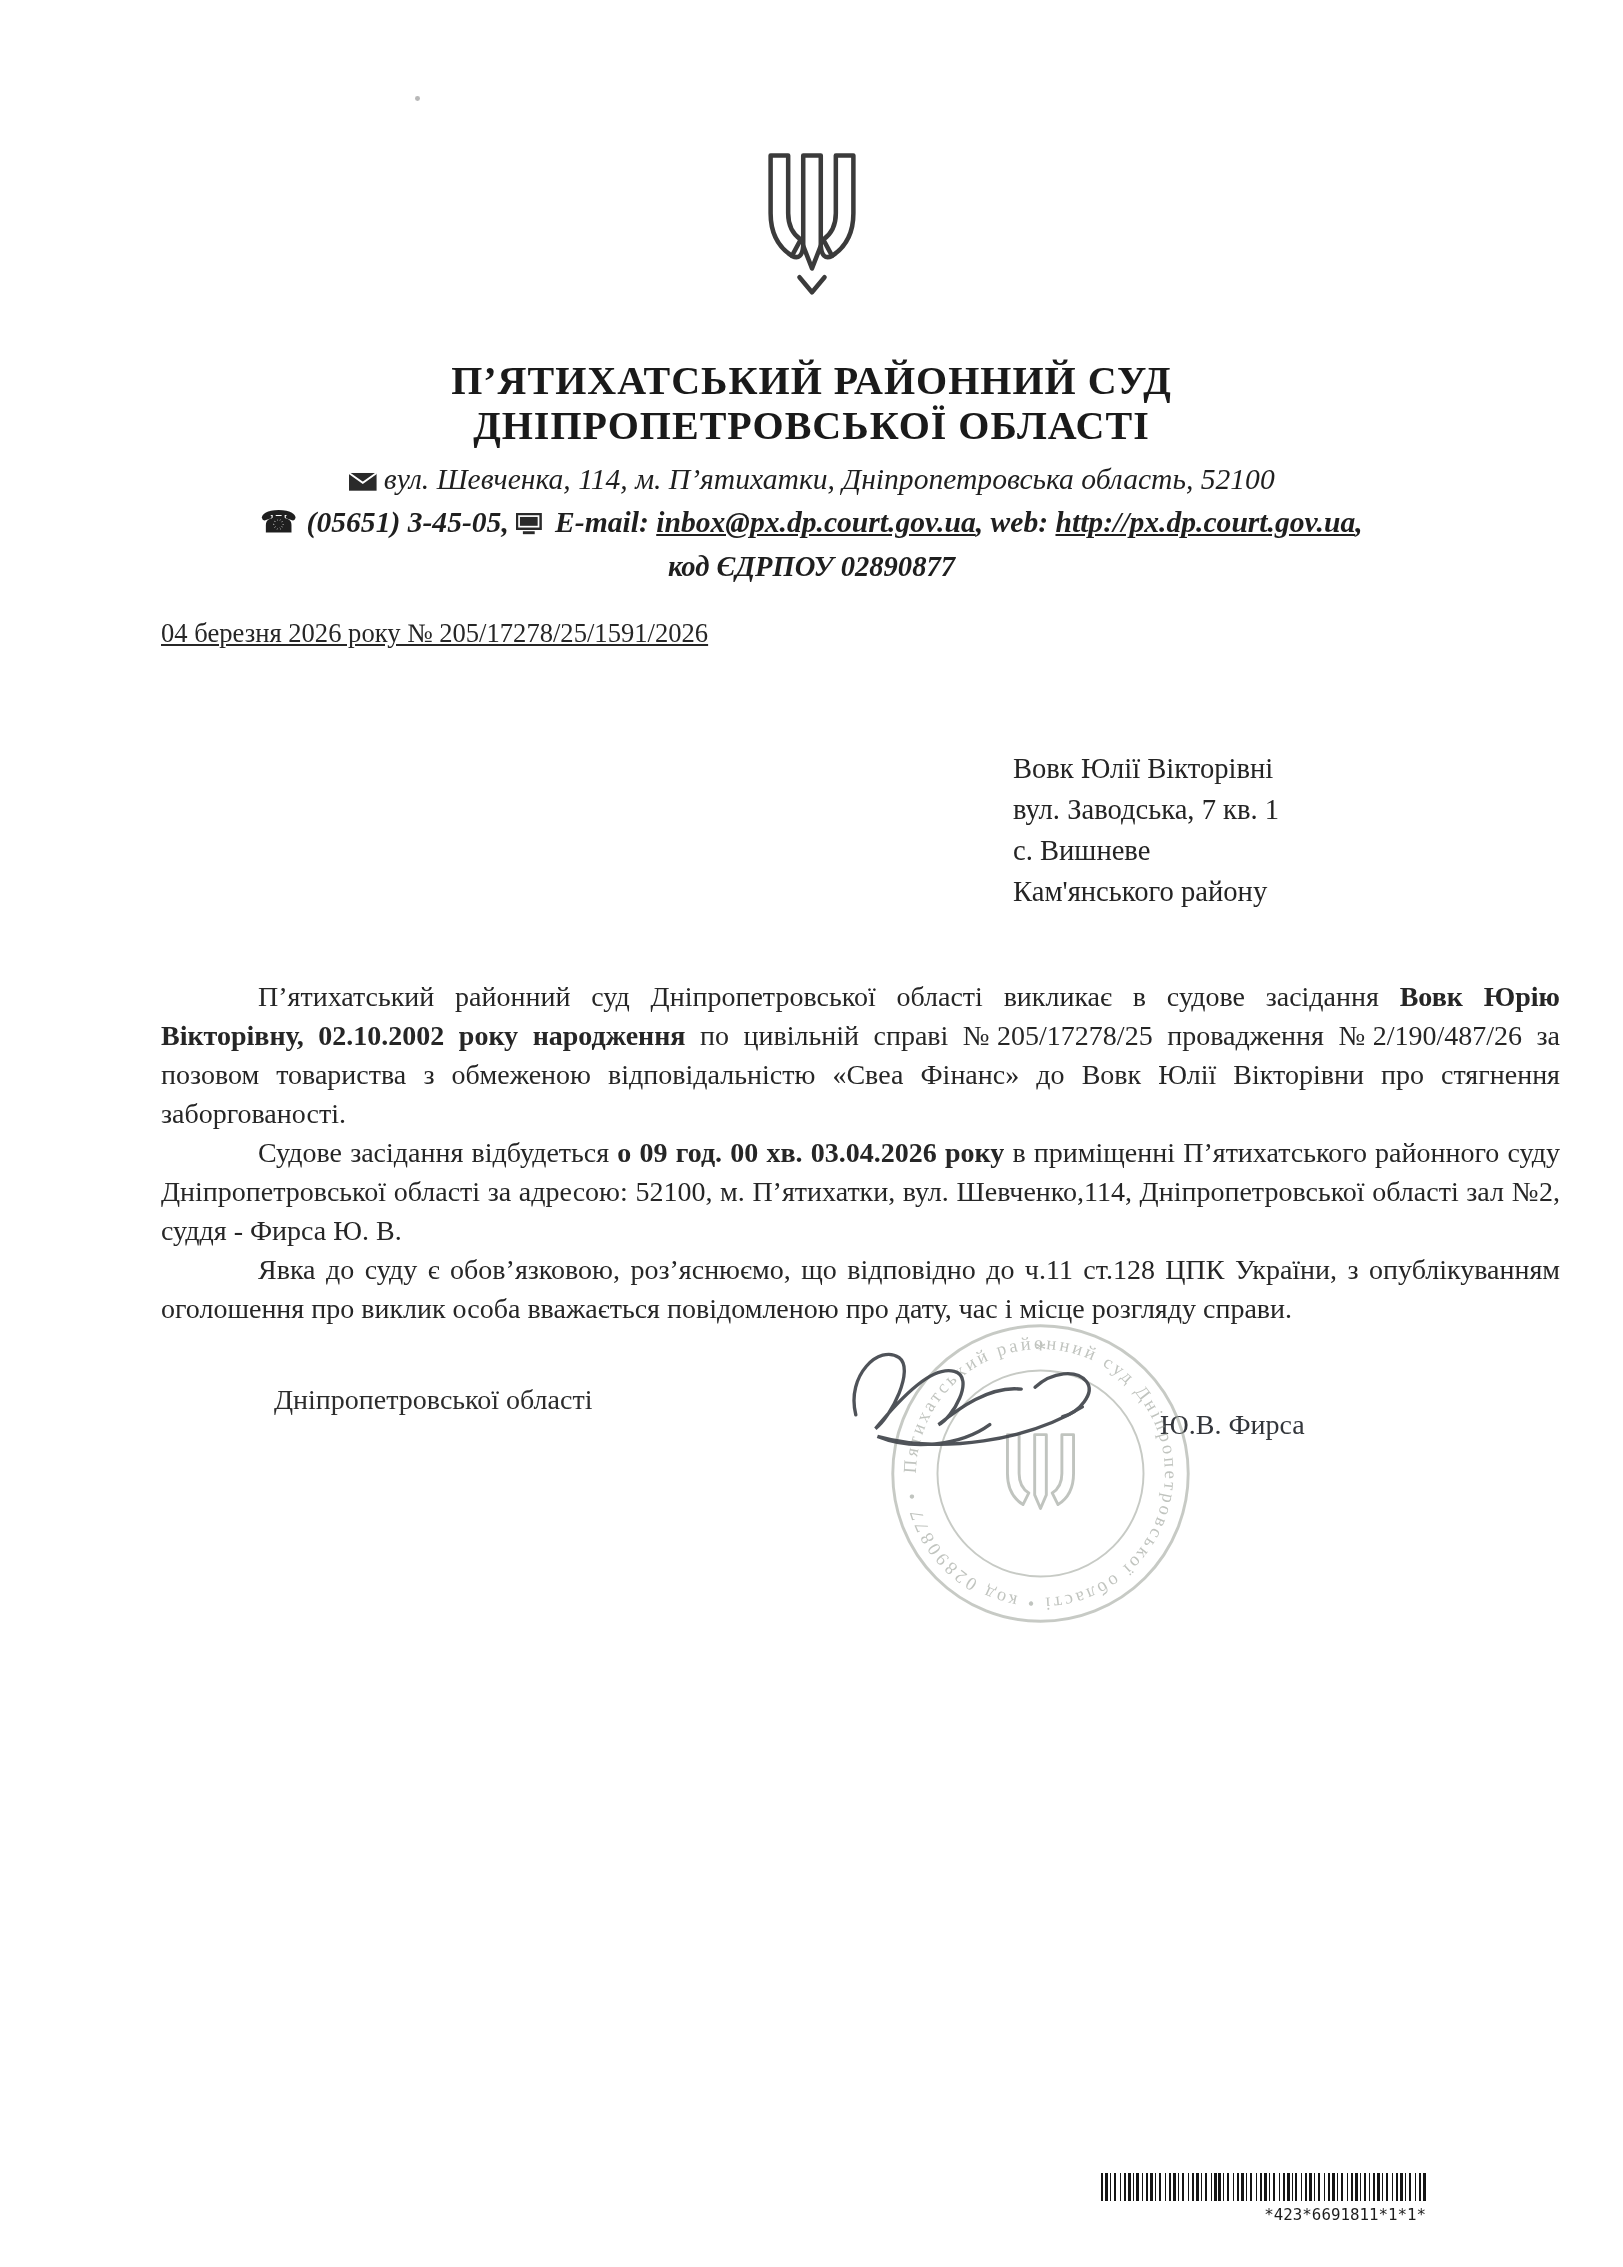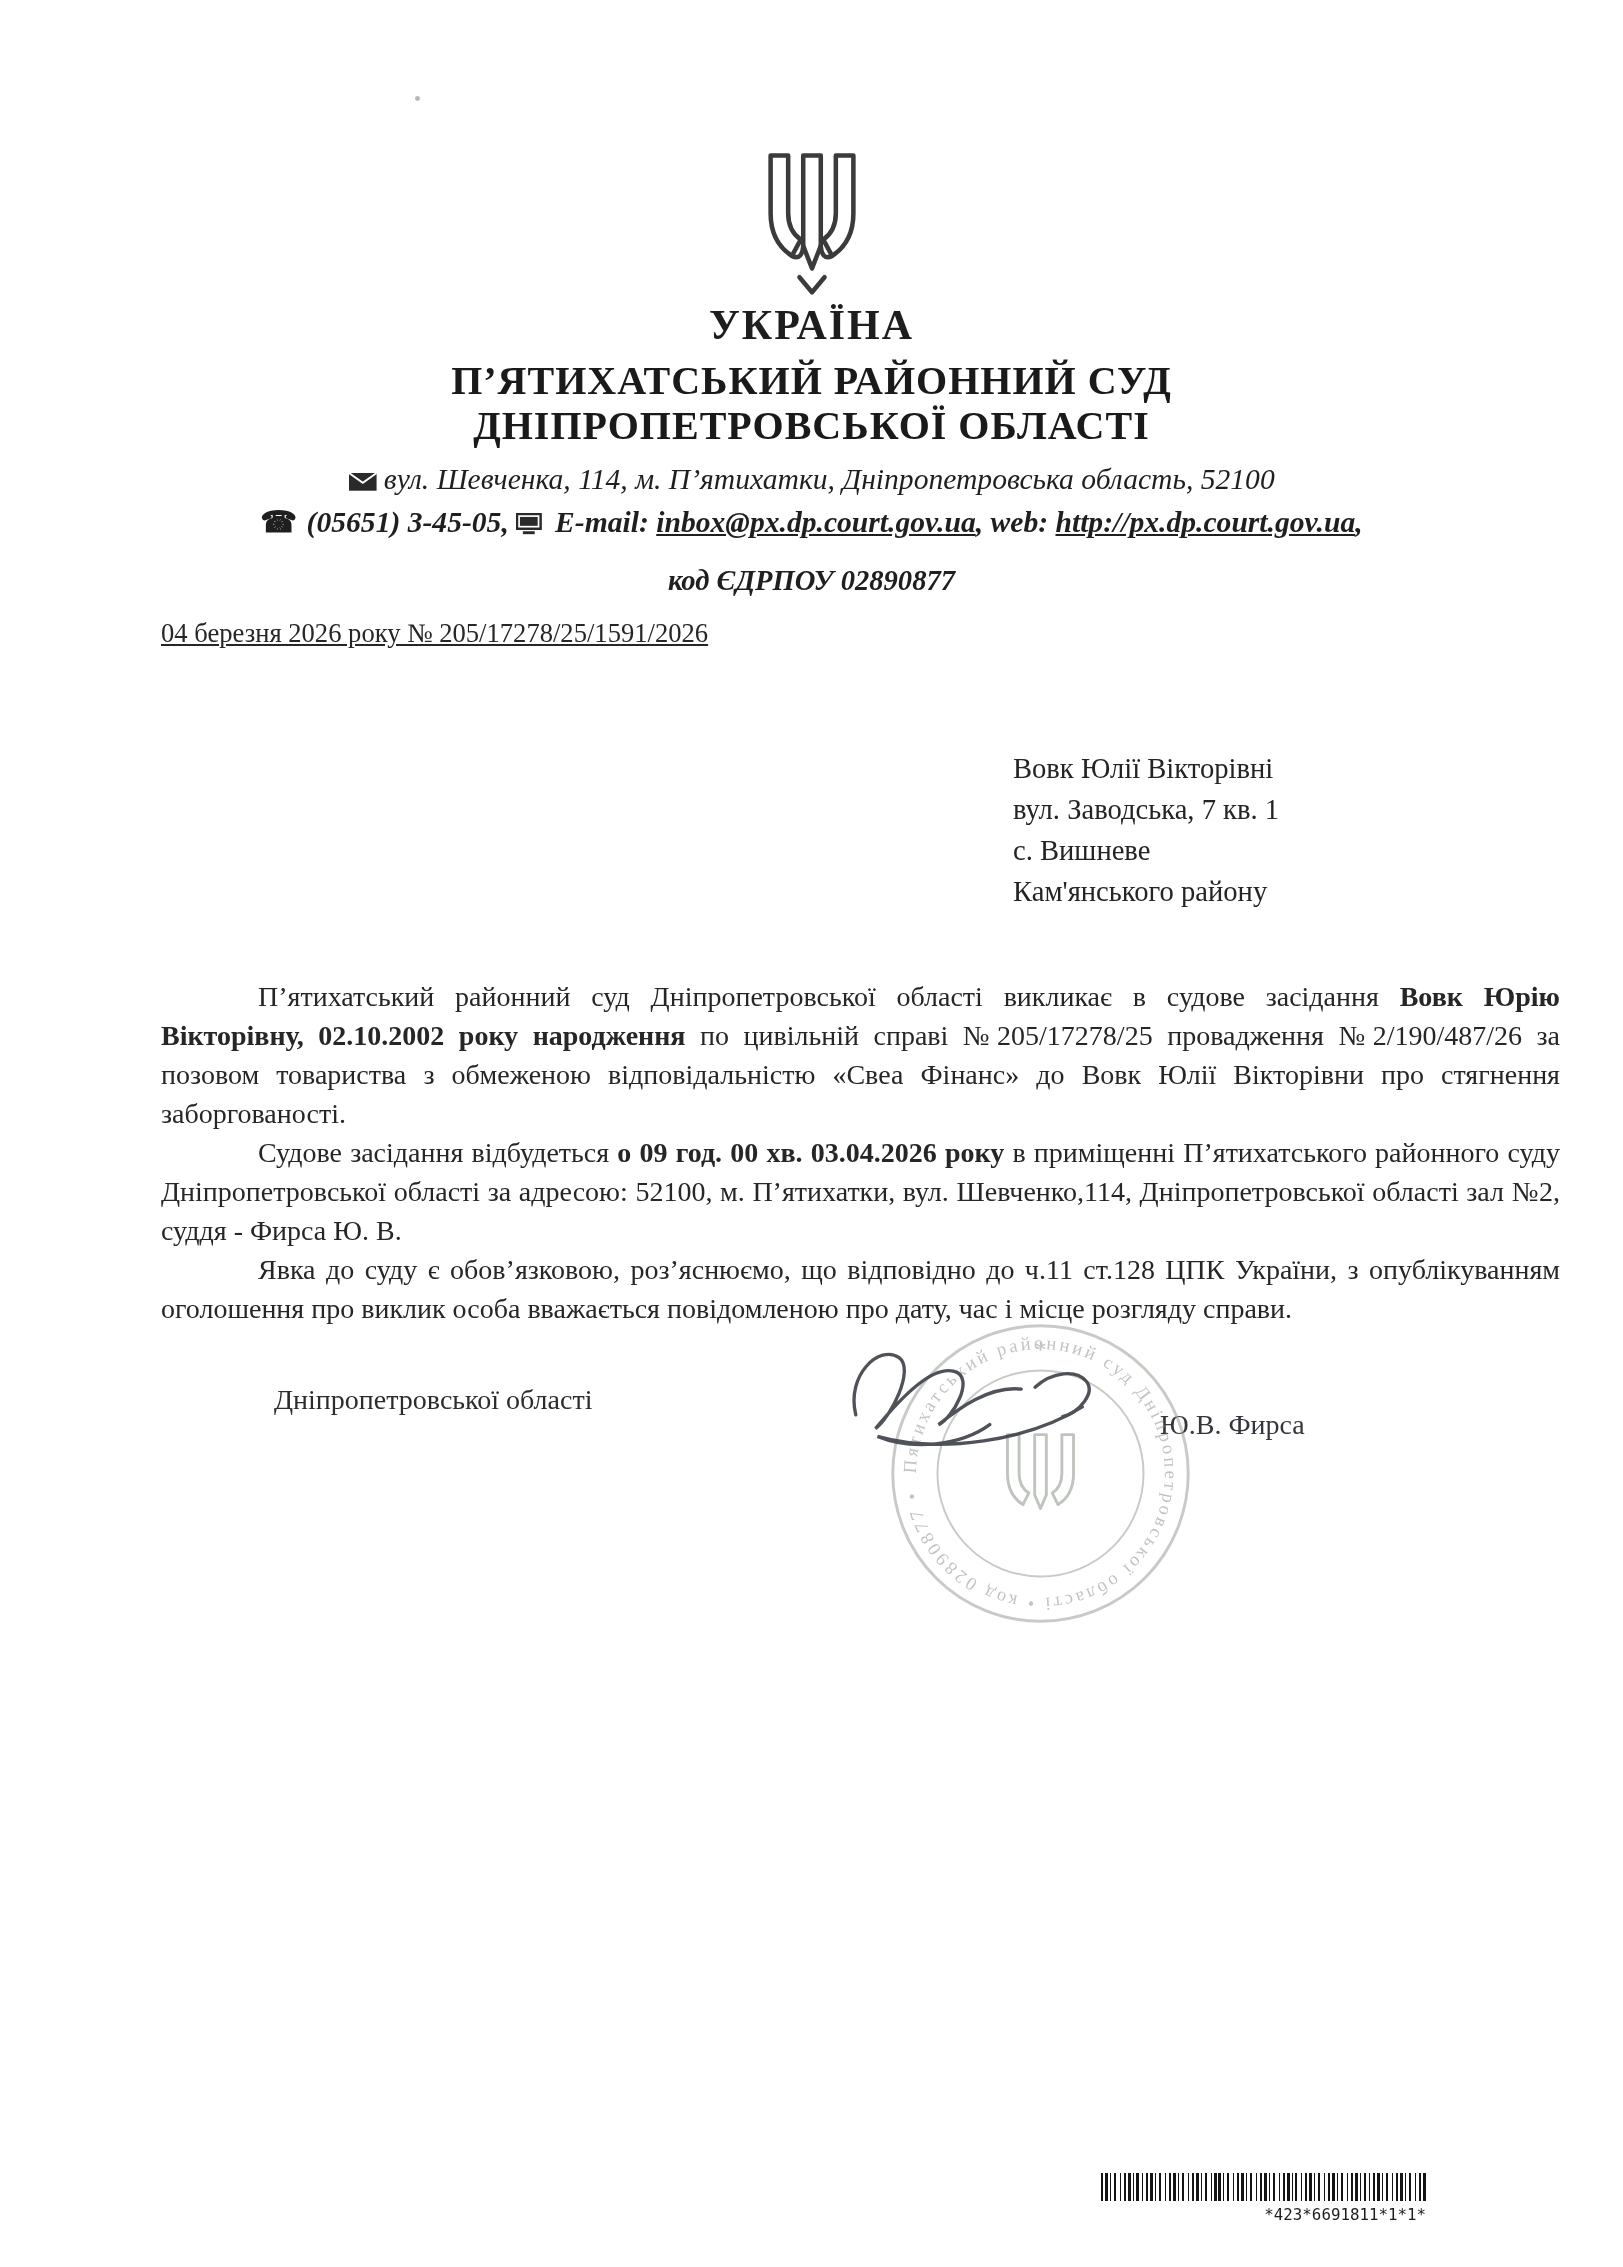--- a/index.html
+++ b/index.html
@@ -18,21 +18,21 @@
     border-radius:50%; background:#9a9a9a; opacity:.7; }
 
   .emblem { position:absolute; left:749px; top:148px; }
 
   .country   { top:301px; font-size:42px; font-weight:bold; letter-spacing:2px; color:#1e1e1e; }
   .court1    { top:357px; font-size:40px; font-weight:bold; letter-spacing:1px; color:#1a1a1a; }
   .court2    { top:402px; font-size:40px; font-weight:bold; letter-spacing:1px; color:#1a1a1a; }
 
   .addr-line    { top:463px; font-size:29.6px; font-weight:normal; font-style:italic; color:#1f1f1f; }
   .contact-line { top:505px; font-size:29.6px; font-weight:bold; font-style:italic; color:#1f1f1f; }
-  .edrpou-line  { top:565px; font-size:28.6px; font-weight:bold; font-style:italic; color:#1f1f1f; }
+  .edrpou-line  { top:551px; font-size:28.6px; font-weight:bold; font-style:italic; color:#1f1f1f; }
 
   .underlined { text-decoration:underline;margin-top:22px; }
   .icon-inline { display:inline-block; vertical-align:-3px; margin-right:5.9px; }
   .phone-glyph { font-style:normal; font-weight:bold; margin-right:2px; }
 
   .ref-line { position:absolute; left:161px; top:618px; font-size:26.6px;
     color:#262626; text-decoration:underline; }
 
   .addressee { position:absolute; left:1013px; top:722px; font-size:28.6px;
     line-height:41px; color:#242424;margin-top:26px; }
@@ -74,21 +74,20 @@
         <path d="M17 6 H31 V52 Q31 66 41 73 L34 86 Q17 75 17 52 Z"></path>
         <path d="M83 6 H69 V52 Q69 66 59 73 L66 86 Q83 75 83 52 Z"></path>
         <path d="M43 6 H57 V78 L50 96 L43 78 Z"></path>
         <path d="M34 86 Q42 90 43 78"></path>
         <path d="M66 86 Q58 90 57 78"></path>
         <path d="M40 103 L50 115 L60 103"></path>
       </g>
     </svg>
   </div>
 
-  <div class="center country">УКРАЇНА</div>
   <div class="center court1">П’ЯТИХАТСЬКИЙ РАЙОННИЙ СУД</div>
   <div class="center court2">ДНІПРОПЕТРОВСЬКОЇ ОБЛАСТІ</div>
 
   <div class="center addr-line">
     <span class="icon-inline">
       <svg width="29.6" height="19.7" viewBox="0 0 30 20">
         <rect x="1" y="1" width="28" height="18" fill="#2a2a2a"></rect>
         <path d="M1 1 L15 11 L29 1" stroke="#ffffff" stroke-width="2" fill="none"></path>
       </svg>
     </span><span>вул. Шевченка, 114,  м. П’ятихатки,  Дніпропетровська область, 52100</span>

